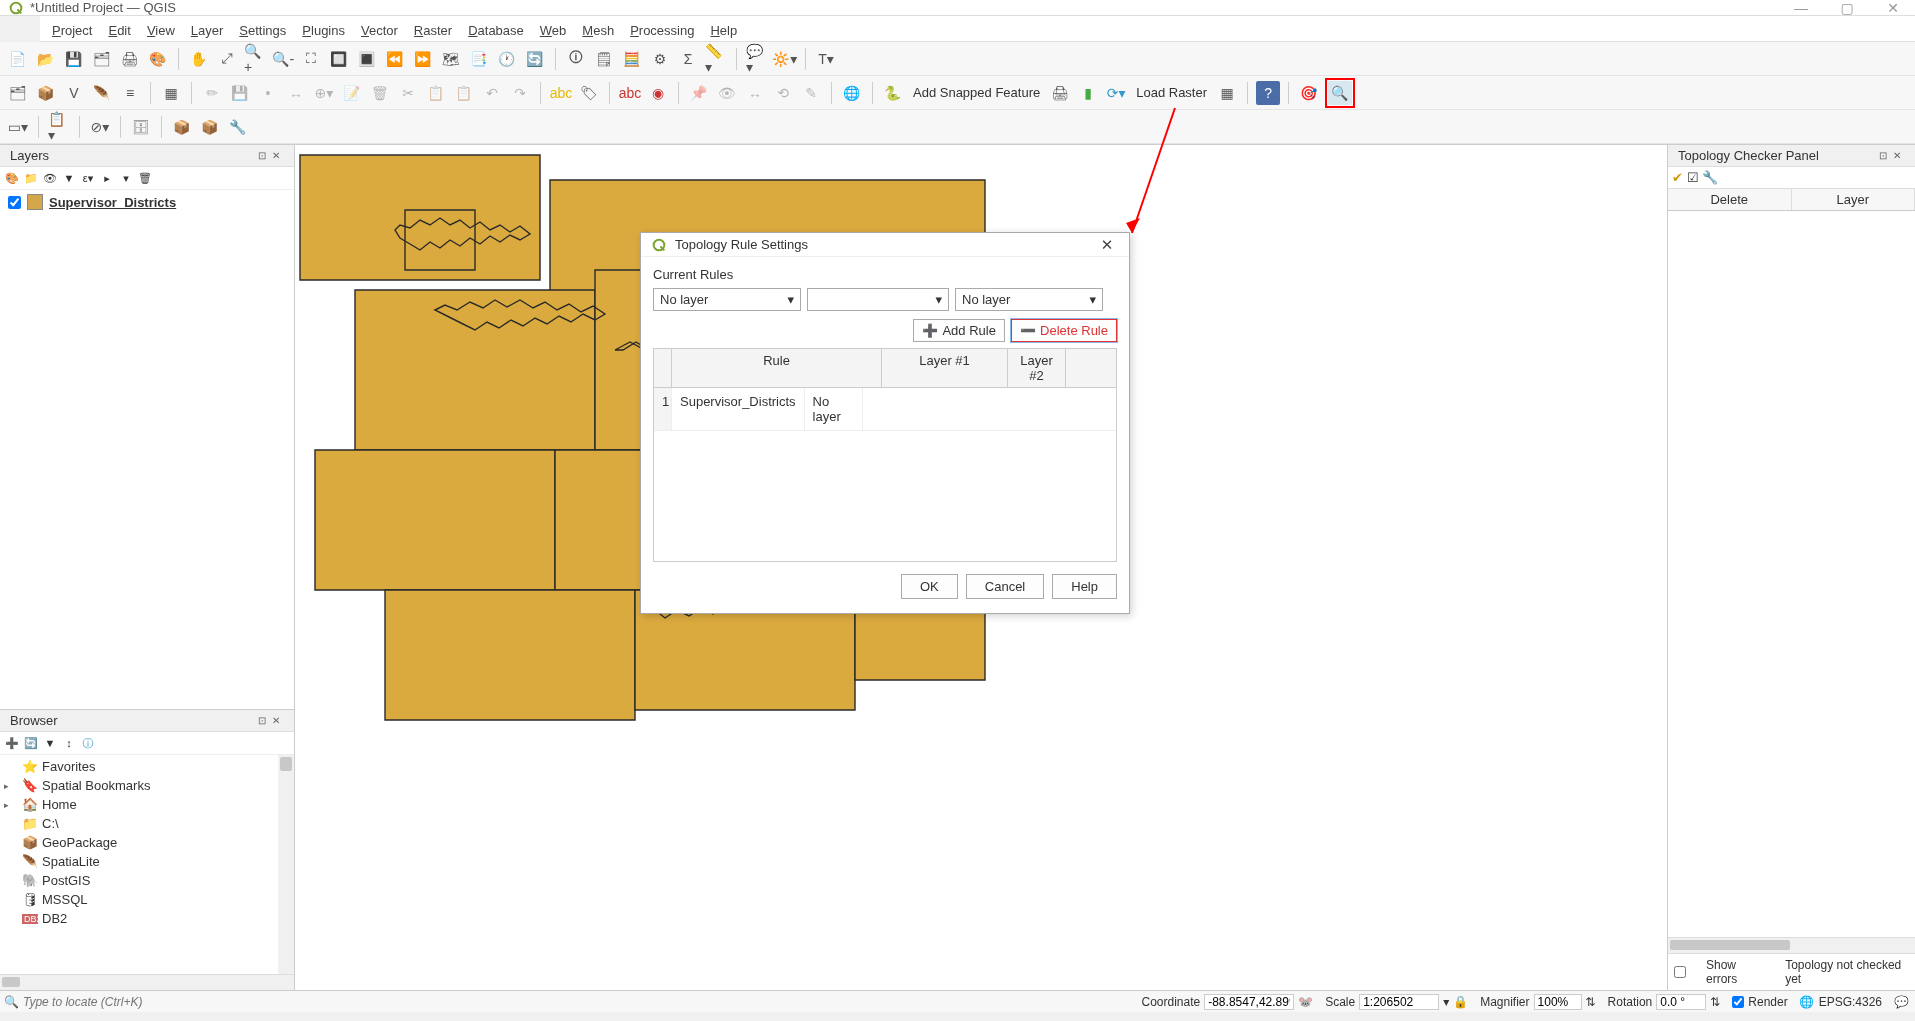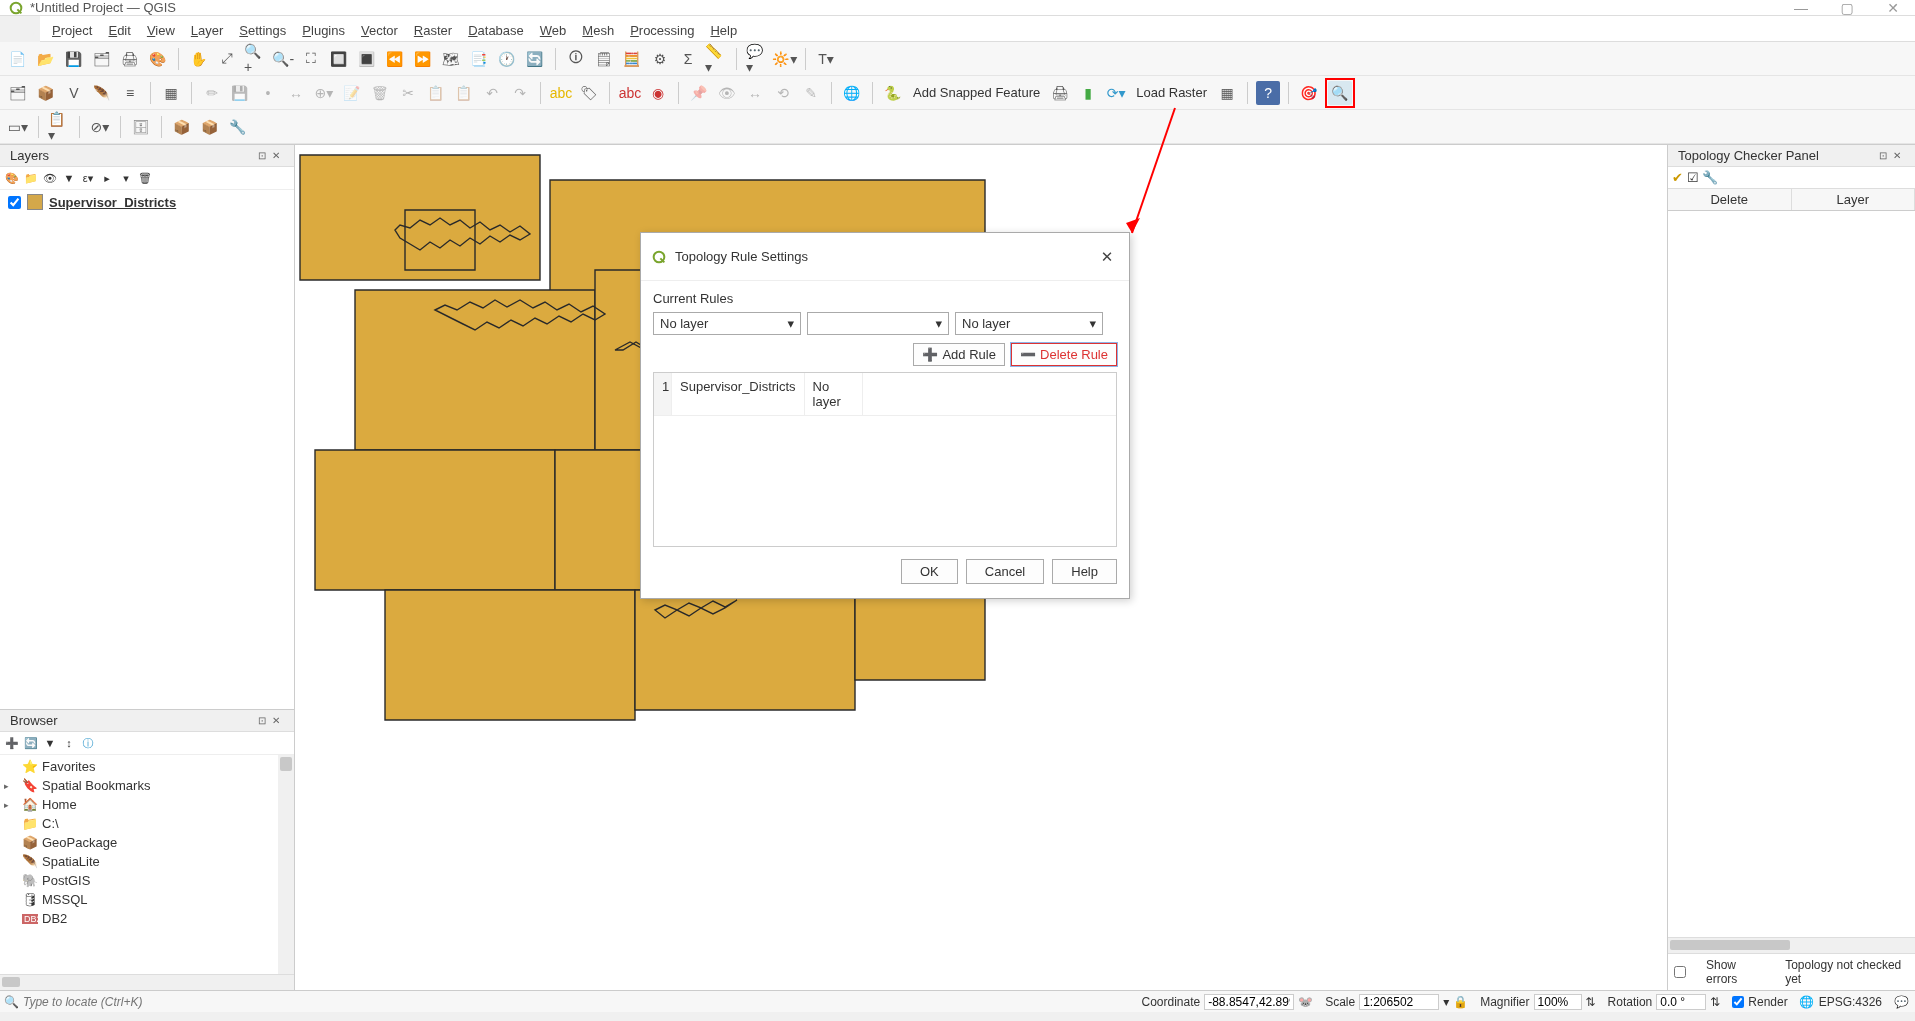--- a/index.html
+++ b/index.html
@@ -55,21 +55,21 @@
 
 .right-panel { width: 248px; background: #fff; border-left: 1px solid #ccc; display: flex; flex-direction: column; }
 .topo-toolbar { padding: 3px 4px; display: flex; gap: 4px; border-bottom: 1px solid #ddd; }
 .topo-table-header { display: flex; border-bottom: 1px solid #ccc; }
 .topo-table-header div { flex: 1; padding: 3px 6px; border-right: 1px solid #ddd; background: #f7f7f7; text-align: center; }
 .topo-body { flex: 1; }
 .topo-footer { padding: 4px 6px; display: flex; align-items: center; gap: 20px; font-size: 12px; border-top: 1px solid #ddd; }
 
 
 .dialog { position: absolute; left: 640px; top: 232px; width: 490px; background: #fff; border: 1px solid #aaa; box-shadow: 2px 2px 8px rgba(0,0,0,.18); }
-.dialog-title { height: 48px; display: flex; align-items: center; padding: 0 10px; border-bottom: 1px solid #eee; }
+.dialog-title { height: 24px; display: flex; align-items: center; padding: 0 10px; border-bottom: 1px solid #eee; }
 .dialog-title .qgis-icon { width:16px; height:16px; margin-right:8px;}
 .dialog-title .dlg-close { margin-left:auto; width:24px; height:24px; display:flex; align-items:center; justify-content:center; cursor:pointer; font-size:15px; color:#444;}
 .dialog-body { padding: 10px 12px; }
 .dlg-label { margin-bottom: 6px; }
 .dlg-selects { display: flex; gap: 6px; margin-bottom: 8px; }
 .dlg-select { border: 1px solid #aaa; padding: 3px 6px; display: flex; align-items: center; justify-content: space-between; }
 .dlg-select:nth-child(1) { flex: 0 0 148px; }
 .dlg-select:nth-child(2) { flex: 0 0 142px; }
 .dlg-select:nth-child(3) { flex: 0 0 148px; }
 .dlg-ruleactions { display: flex; justify-content: flex-end; gap: 6px; margin-bottom: 6px; }
@@ -458,20 +458,26 @@
       <div class="dlg-actionbtn">
           <span style="color:#3a3">➕</span>
           <span>Add Rule</span>
         </div>
       <div class="dlg-actionbtn delete highlight">
           <span>➖</span>
           <span>Delete Rule</span>
         </div>
     </div>
     <div class="dlg-table">
+      <div class="dlg-th">
+        <div class="col-idx"></div>
+        <div class="col-rule">Rule</div>
+        <div class="col-l1">Layer #1</div>
+        <div class="col-l2">Layer #2</div>
+      </div>
       <div class="dlg-tr">
         <div class="col-idx">1</div>
         <div class="col-l1">Supervisor_Districts</div>
         <div class="col-l2">No layer</div>
       </div>
       <div class="dlg-tablebody"></div>
     </div>
     <div class="dlg-footer">
       <div class="dlg-btn">OK</div>
       <div class="dlg-btn">Cancel</div>

